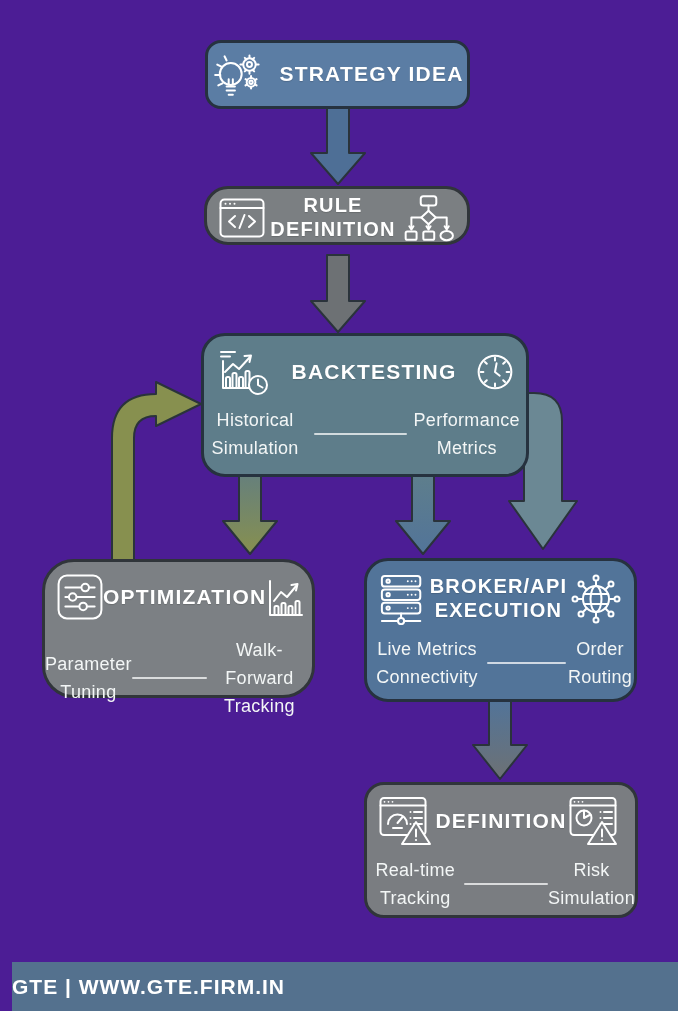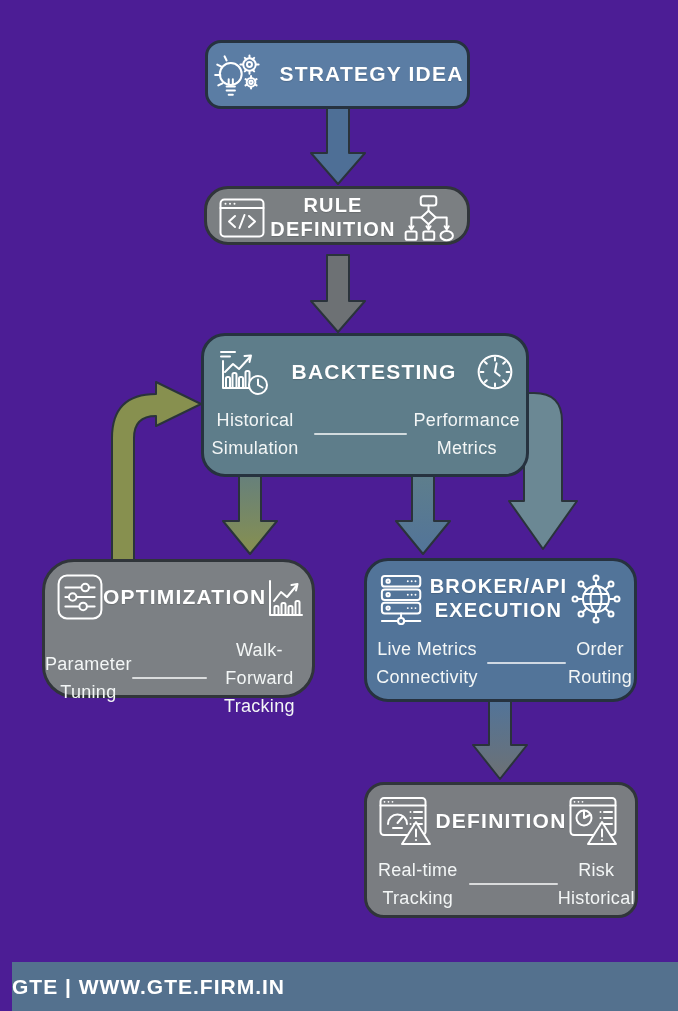--- a/index.html
+++ b/index.html
@@ -236,21 +236,21 @@
           <circle cx="31.5" cy="28" r="1" fill="#fff" stroke="none"></circle>
         <path d="M35,16 L43,16 M35,22 L43,22 M35,28 L43,28"></path>
         <polygon points="33,26 47,48 19,48" fill="#7a7d81"></polygon>
         <path d="M33,33.5 L33,40.5"></path>
         <circle cx="33" cy="44" r="1.1" fill="#fff" stroke="none"></circle>
       </svg>
     </div>
     <div class="subwrap" style="margin-top:9px;">
       <div class="sub">Real-time Tracking</div>
       <div class="divider"></div>
-      <div class="sub">Risk Historical</div>
+      <div class="sub">Risk Simulation</div>
     </div>
   </div>
 
   <div class="footer" style="background: rgb(84, 113, 142);">
     <span class="footer-text">GTE | WWW.GTE.FIRM.IN</span>
   </div>
 
 </div>
 
 </body></html>

